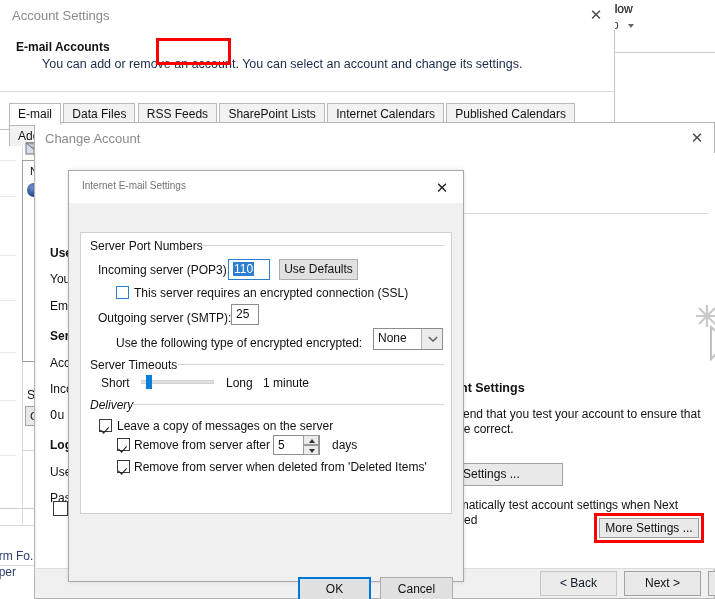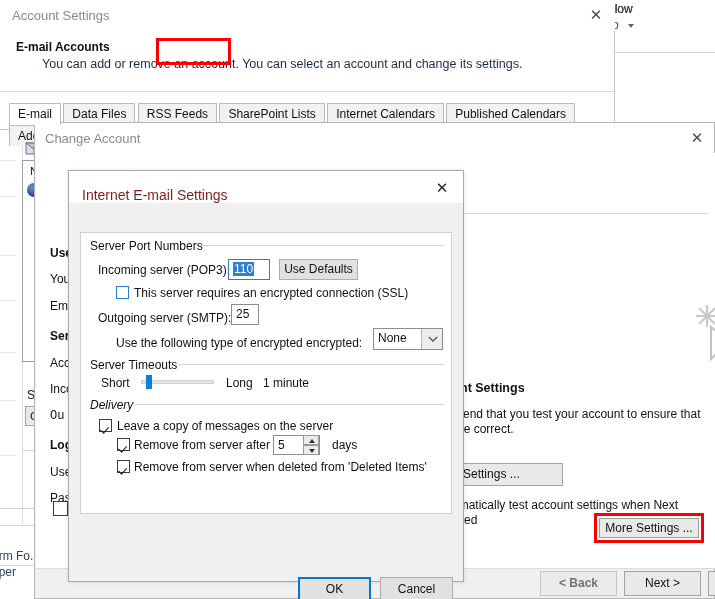--- a/index.html
+++ b/index.html
@@ -79,35 +79,35 @@
     border:1px solid #a2a2a2;box-sizing:border-box;font-size:12px;color:#111;
     line-height:21px;padding-left:6px;overflow:hidden;white-space:nowrap;}
   #ca-auto-l1{left:416px;top:345px;font-size:12px;color:#111;}
   #ca-auto-l2{left:416px;top:360px;font-size:12px;color:#111;}
 
   #ca-chk-bottom{left:53px;top:501px;width:13px;height:13px;background:#fff;border:1px solid #3a3a3a;}
   #ca-footer-rule{left:1px;top:445px;width:679px;height:1px;background:#dcdcdc;}
 
   .wizbtn{height:25px;background:#e9e9e9;border:1px solid #a2a2a2;box-sizing:border-box;
     font-size:12px;color:#111;text-align:center;line-height:23px;}
-  .wizbtn.dis{color:#737373;background:#ebebeb;border-color:#c6c6c6;font-weight:bold;}
+  .wizbtn.dis{color:#0f172a;background:#ebebeb;border-color:#c6c6c6;}
   #btn-back{left:540px;top:571px;width:77px;}
   #btn-next{left:624px;top:571px;width:77px;}
   #btn-cancel-wiz{left:708px;top:571px;width:77px;}
 
   
   #more-hl{left:594px;top:513px;width:110px;height:30px;border:3px solid #fc0000;box-sizing:border-box;}
   #more-btn{left:599px;top:518px;width:100px;height:20px;background:#e9e9e9;border:1px solid #9e9e9e;
     box-sizing:border-box;font-size:12px;color:#111;line-height:18px;text-align:center;}
 
   
   #ies{left:68px;top:170px;width:396px;height:412px;background:#f0f0f0;
     border:1px solid #a8a8a8;box-sizing:border-box;box-shadow:0 0 4px rgba(0,0,0,.12);}
   #ies-titlebar{left:0;top:0;width:394px;height:32px;background:#ffffff;}
-  #ies-title{left:13px;top:16px;font-size:14px;color:#7f1d1d;}
+  #ies-title{left:13px;top:9px;font-size:10px;color:#737373;}
   #ies-close{left:360px;top:7px;width:26px;height:20px;text-align:center;font-size:15px;
     color:#242424;line-height:20px;}
 
   
   #ies-tabs{left:12px;top:42px;height:21px;}
   .itab{display:inline-block;height:21px;line-height:20px;padding:0 7px;font-size:12px;
     color:#111;background:#f0f0f0;vertical-align:top;}
   .itab.sel{background:#ffffff;position:relative;z-index:2;}
   #tab-hl{left:156px;top:38px;width:75px;height:27px;border:3px solid #fc0000;box-sizing:border-box;}
 

